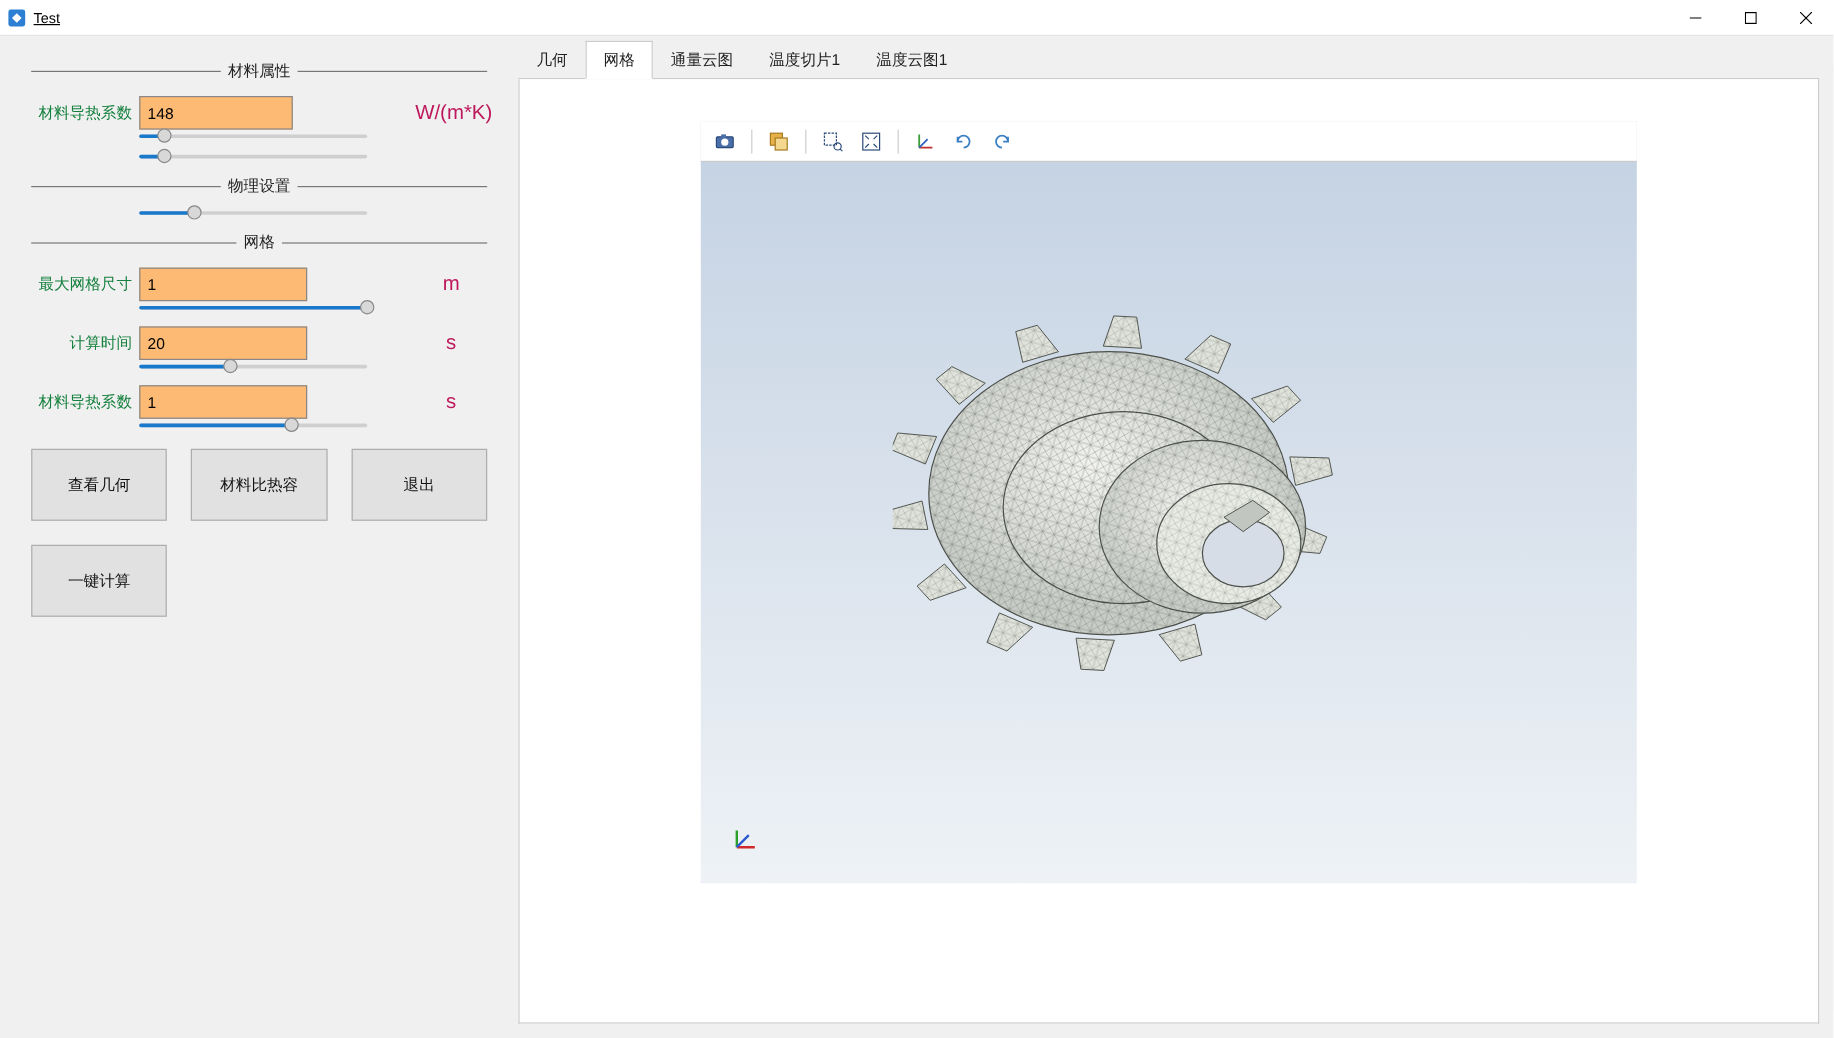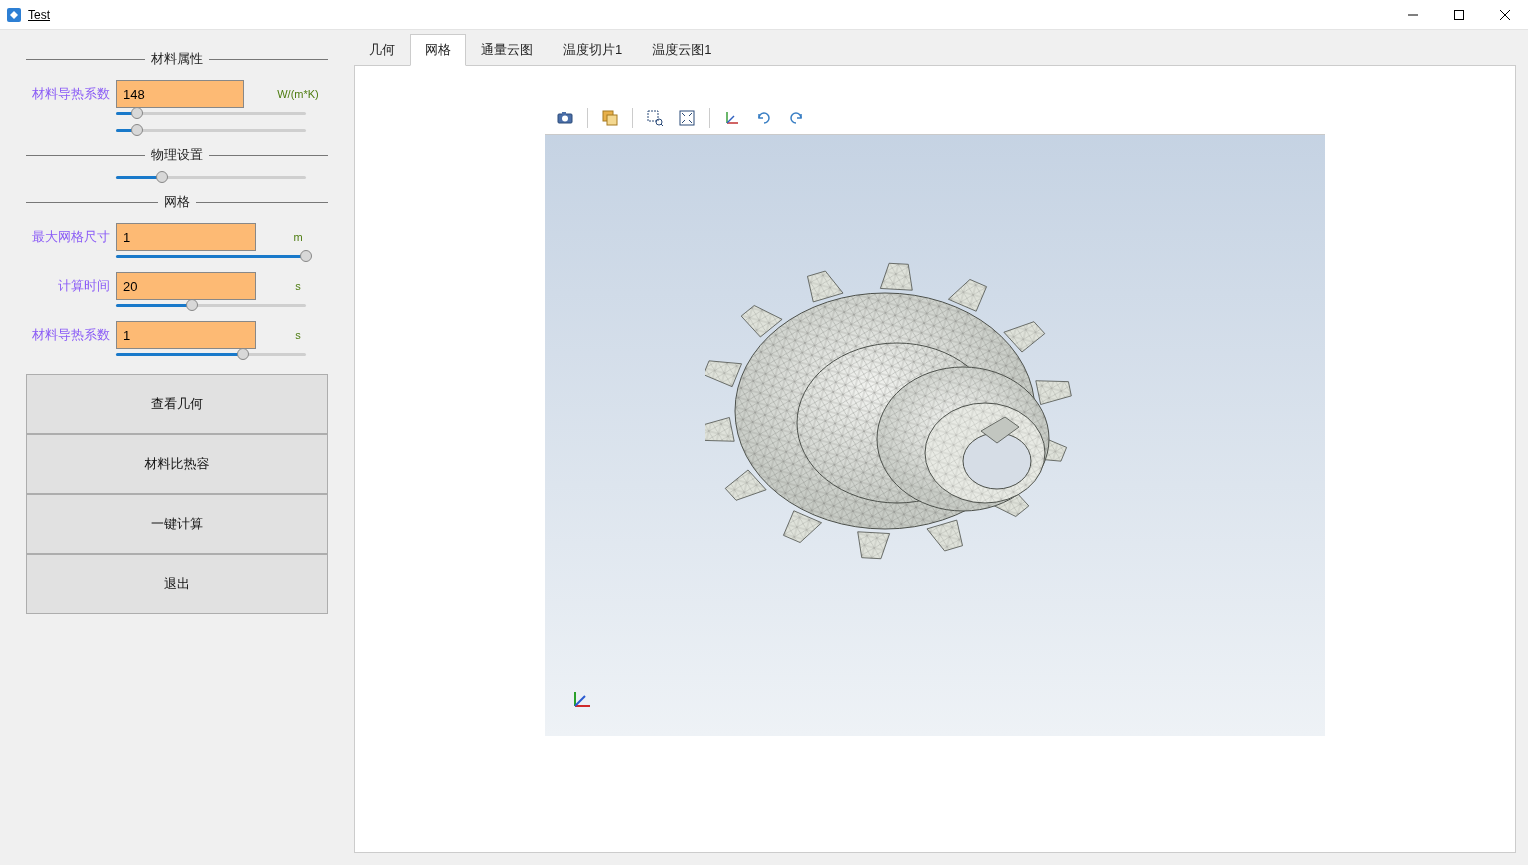--- a/index.html
+++ b/index.html
@@ -7,42 +7,42 @@
 
 
 .titlebar { height: 30px; display: flex; align-items: center; padding-left: 6px; background: #fff; border-bottom: 1px solid #e4e4e4; text-decoration: underline; }
 .titlebar .app-icon { width: 16px; height: 16px; margin-right: 6px; display: flex; align-items: center; justify-content: center; }
 .titlebar .title { font-size: 12px; color: #000; }
 .titlebar .wincontrols { margin-left: auto; display: flex; }
 .titlebar .winbtn { width: 46px; height: 30px; display: flex; align-items: center; justify-content: center; cursor: pointer; }
 
 
 .content { display: flex; height: calc(100% - 30px); background: #f0f0f0; }
-.sidebar { width: 354px; padding: 20px 12px 12px 12px; background: #f0f0f0; }
+.sidebar { width: 432px; padding: 20px 12px 12px 12px; background: #f0f0f0; }
 .mainpane { flex: 1; background: #f0f0f0; padding: 8px 12px 12px 0; display: flex; flex-direction: column; border-radius: 27px; }
 
 
 .group { margin-bottom: 14px; padding: 0 14px; }
 .group-header { display: flex; align-items: center; margin-bottom: 12px; }
 .group-header .line { flex: 1; height: 1px; background: #777; }
 .group-header .label { padding: 0 6px; font-size: 13px; color: #222; }
 
 .param-row { display: flex; align-items: center; margin-bottom: 4px; }
-.param-label { width: 90px; text-align: right; padding-right: 6px; font-size: 13px; color: #8b5cf6; }
+.param-label { width: 90px; text-align: right; padding-right: 6px; font-size: 13px; color: #15803d; }
 .param-input { width: 128px; height: 28px; border: 1px solid #888; background: #fdba74; padding: 0 6px; font-size: 13px; }
 .param-input-wide { width: 140px; }
-.param-unit { margin-left: auto; width: 60px; text-align: center; font-size: 11px; color: #4d7c0f; }
+.param-unit { margin-left: auto; width: 60px; text-align: center; font-size: 17px; color: #be185d; }
 
 .slider-row { display: flex; align-items: center; margin: 4px 0 14px 90px; width: 190px; position: relative; }
 .slider-track { height: 3px; width: 100%; background: #cfcfcf; position: relative; border-radius: 2px; }
 .slider-fill { height: 3px; background: #1979ca; position: absolute; left: 0; top: 0; border-radius: 2px; }
 .slider-thumb { width: 12px; height: 12px; background: #d8d8d8; border: 1px solid #888; border-radius: 50%; position: absolute; top: -5px; transform: translateX(-50%); cursor: pointer; }
 
 
-.action-grid { display: grid; grid-template-columns: 1fr; padding: 4px 14px; }
+.action-grid { display: grid; grid-template-columns: 1fr 1fr 1fr; gap: 20px; padding: 4px 14px; }
 .action-btn { height: 60px; background: #e1e1e1; border: 1px solid #adadad; cursor: pointer; display: flex; align-items: center; justify-content: center; font-size: 13px; color: #111; }
 
 
 .tabs { display: flex; border-bottom: 1px solid #ccc; background: #f0f0f0; height: 28px; align-items: flex-end; }
 .tab { padding: 6px 14px; font-size: 13px; color: #222; cursor: pointer; border: 1px solid transparent; margin-bottom: -1px; }
 .tab.active { background: #fff; border: 1px solid #ccc; border-bottom: 1px solid #fff; }
 
 
 .viewframe { flex: 1; background: #fff; border: 1px solid #ccc; border-top: none; display: flex; justify-content: center; align-items: flex-start; padding-top: 35px; }
 .viewport { width: 780px; height: 635px; background: linear-gradient(to bottom, #c3d1e2, #eef2f6); position: relative; }
@@ -170,22 +170,22 @@
           <div class="slider-track">
             <div class="slider-fill" style="width:67%"></div>
             <div class="slider-thumb" style="left:67%"></div>
           </div>
         </div>
     </div>
 
     <div class="action-grid">
       <div class="action-btn">查看几何</div>
       <div class="action-btn">材料比热容</div>
+      <div class="action-btn">退出</div>
       <div class="action-btn">一键计算</div>
-      <div class="action-btn">退出</div>
     </div>
   </div>
 
   <div class="mainpane">
     <div class="tabs">
       <div class="tab inactive">几何</div>
       <div class="tab active">网格</div>
       <div class="tab inactive">通量云图</div>
       <div class="tab inactive">温度切片1</div>
       <div class="tab inactive">温度云图1</div>

